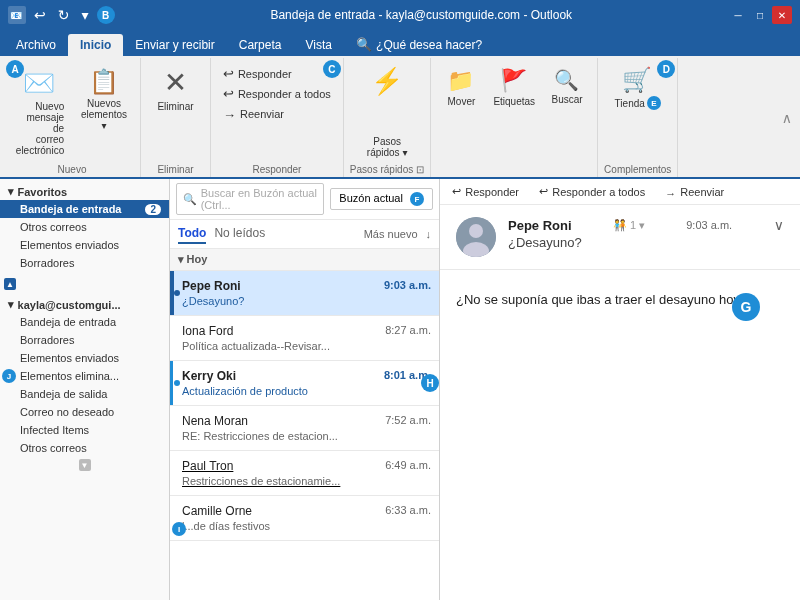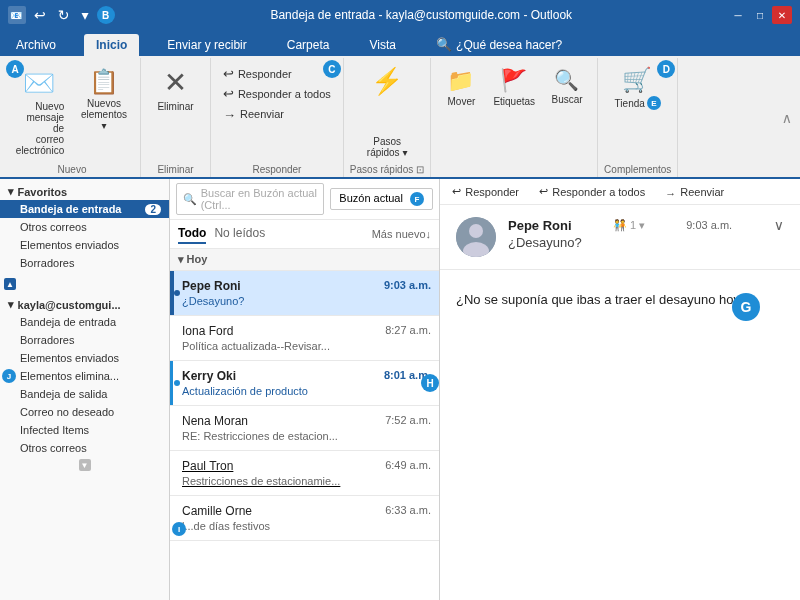--- a/index.html
+++ b/index.html
@@ -21,21 +21,20 @@
     .title-btns { display: flex; gap: 2px; }
     .title-btn { width: 20px; height: 18px; display: flex; align-items: center; justify-content: center; color: white; font-size: 10px; cursor: pointer; }
 
     
     .ribbon-tabs {
       background: #1f5da0;
       height: 26px;
       display: flex;
       align-items: flex-end;
       padding: 0 4px;
-      gap: 16px;
     }
     .ribbon-tab {
       padding: 4px 12px;
       color: white;
       font-size: 12px;
       cursor: pointer;
       border-radius: 3px 3px 0 0;
     }
     .ribbon-tab.active {
       background: #f0f0f0;
@@ -176,28 +175,28 @@
     .email-filter-bar {
       display: flex;
       align-items: center;
       padding: 4px 8px;
       border-bottom: 1px solid #e8e8e8;
       gap: 8px;
     }
     .email-filter-tab {
       font-size: 12px;
       font-weight: 600;
-      color: #000000;
+      color: #1d4ed8;
       cursor: pointer;
       padding: 2px 0;
       border-bottom: 2px solid transparent;
     }
     .email-filter-tab.active { border-bottom: 2px solid #1f5da0; }
     .email-filter-tab.inactive { color: #666; font-weight: 400; }
-    .sort-btn { margin-left: auto; font-size: 11px; color: #666; cursor: pointer; display: flex; align-items: center; gap: 0; }
+    .sort-btn { margin-left: auto; font-size: 11px; color: #666; cursor: pointer; display: flex; align-items: center; gap: 8px; }
 
     .email-list-body { overflow-y: auto; flex: 1; }
     .email-group-header {
       font-size: 11px;
       font-weight: 600;
       color: #555;
       padding: 4px 8px;
       background: #f5f5f5;
       border-bottom: 1px solid #e8e8e8;
     }

